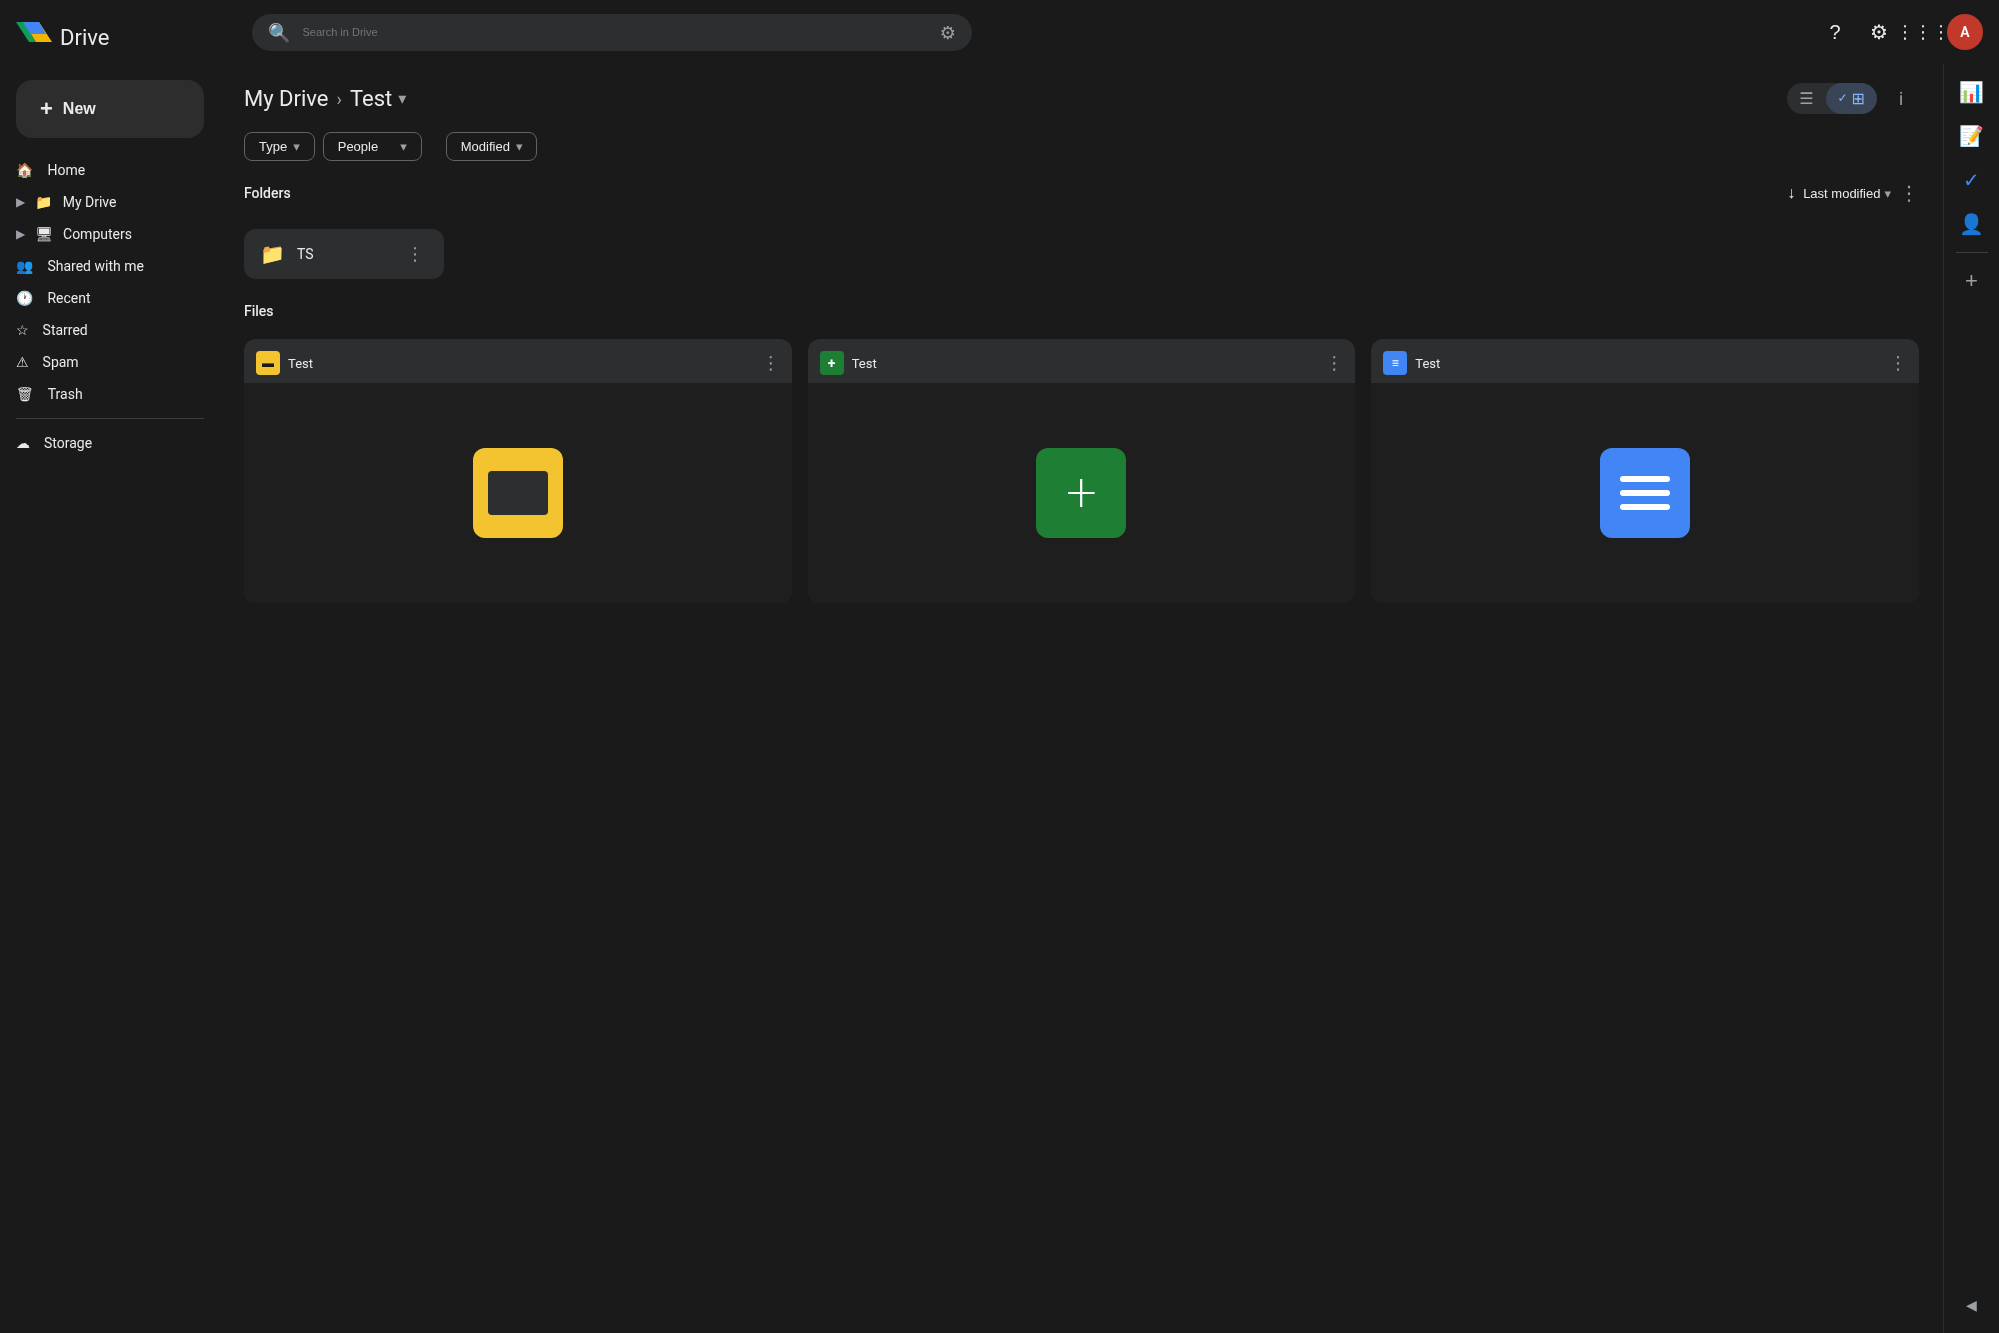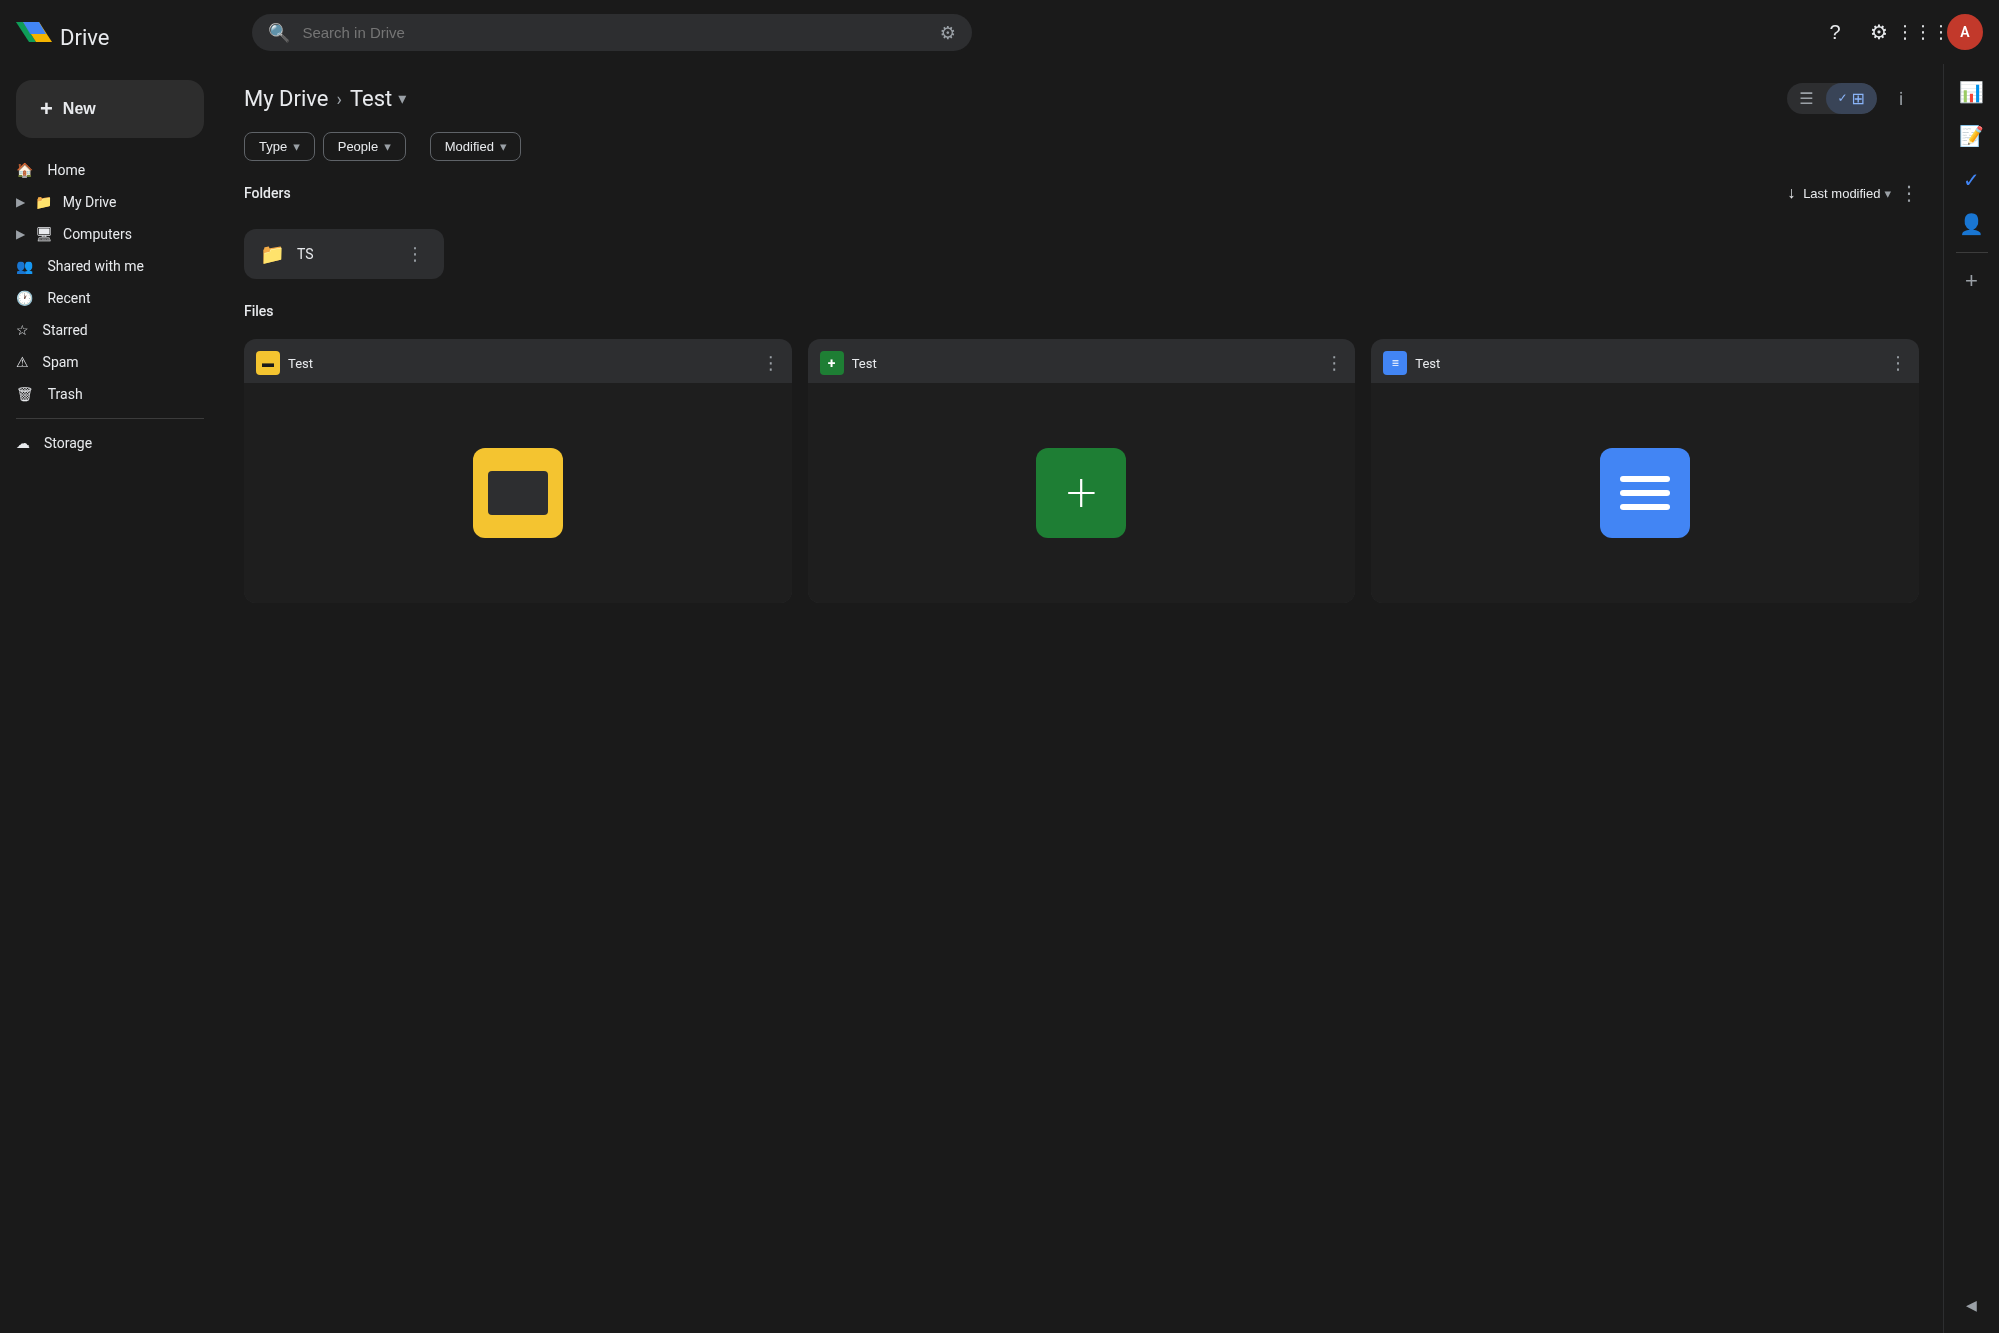--- a/index.html
+++ b/index.html
@@ -24,21 +24,21 @@
         <polygon points="13,28 0,8 7,8 20,28" fill="#0f9d58"></polygon>
         <polygon points="20,28 7,8 23,8 36,28" fill="#f4b400"></polygon>
         <polygon points="7,8 23,8 30,20 14,20" fill="#4285f4"></polygon>
         <polygon points="14,20 0,8 7,8 20,28" fill="#0f9d58" opacity="0.3"></polygon>
       </svg>
       <span style="font-size:22px; color:#e8eaed; font-weight:400;">Drive</span>
     </div>
 
     <div style="flex:1; display:flex; align-items:center; background:#2d2e30; border-radius:24px; padding:8px 16px; gap:12px; max-width:720px;">
       <span style="color:#9aa0a6; font-size:18px;">🔍</span>
-      <input type="text" style="background: transparent; border: none; outline: none; color: #3b82f6; font-size: 15px; flex: 1 1 0%;" placeholder="Search in Drive">
+      <input type="text" style="background: transparent; border: none; outline: none; color: #3b82f6; font-size: 11px; flex: 1 1 0%;" placeholder="Search in Drive">
       <span style="color:#9aa0a6; font-size:18px; cursor:pointer;">⚙</span>
     </div>
 
     <div style="display:flex; align-items:center; gap:4px; margin-left:auto;">
       <button style="background:transparent; border:none; color:#e8eaed; width:40px; height:40px; border-radius:50%; display:flex; align-items:center; justify-content:center; cursor:pointer; font-size:20px;">?</button>
       <button style="background:transparent; border:none; color:#e8eaed; width:40px; height:40px; border-radius:50%; display:flex; align-items:center; justify-content:center; cursor:pointer; font-size:20px;">⚙</button>
       <button style="background:transparent; border:none; color:#e8eaed; width:40px; height:40px; border-radius:50%; display:flex; align-items:center; justify-content:center; cursor:pointer; font-size:18px;">⋮⋮⋮</button>
       <div style="width:36px; height:36px; border-radius:50%; background:#c2392b; display:flex; align-items:center; justify-content:center; color:white; font-size:14px; font-weight:600; cursor:pointer;">A</div>
     </div>
   </div>
@@ -123,21 +123,21 @@
           </div>
           <button style="background:transparent; border:none; color:#9aa0a6; width:36px; height:36px; border-radius:50%; display:flex; align-items:center; justify-content:center; cursor:pointer; font-size:18px;">ℹ</button>
         </div>
       </div>
 
       <div style="display:flex; gap:8px; margin-bottom:20px;">
         <button style="display:flex; align-items:center; gap:6px; background:transparent; border:1px solid #5f6368; border-radius:8px; color:#e8eaed; padding:6px 14px; cursor:pointer; font-size:13px;">
           <span>Type</span>
           <span style="color:#9aa0a6;">▾</span>
         </button>
-        <button style="display:flex; align-items:center; gap:6px; background:transparent; border:1px solid #5f6368; border-radius:8px; color:#e8eaed; padding:6px 14px; cursor:pointer; font-size:13px;">
+        <button style="display:flex; align-items:center; gap:22px; background:transparent; border:1px solid #5f6368; border-radius:8px; color:#e8eaed; padding:6px 14px; cursor:pointer; font-size:13px;">
           <span>People</span>
           <span style="color:#9aa0a6;">▾</span>
         </button>
         <button style="display:flex; align-items:center; gap:6px; background:transparent; border:1px solid #5f6368; border-radius:8px; color:#e8eaed; padding:6px 14px; cursor:pointer; font-size:13px;margin-left:16px;">
           <span>Modified</span>
           <span style="color:#9aa0a6;">▾</span>
         </button>
       </div>
 
       <div style="margin-bottom:24px;">

